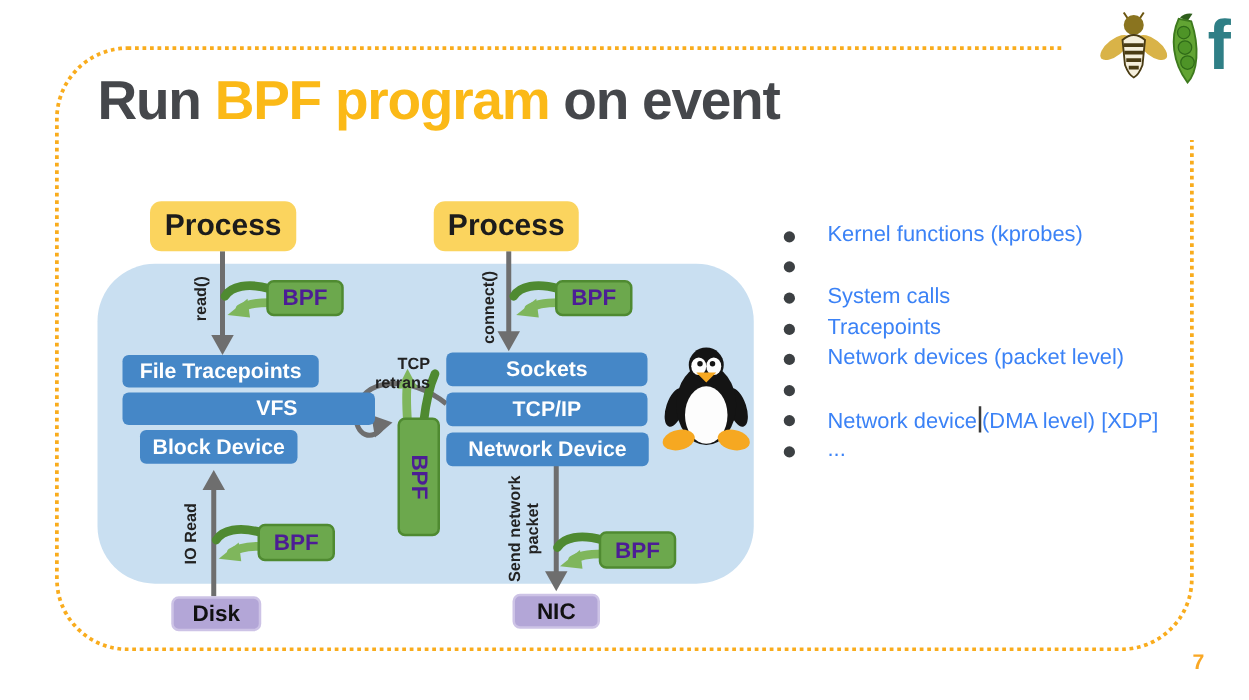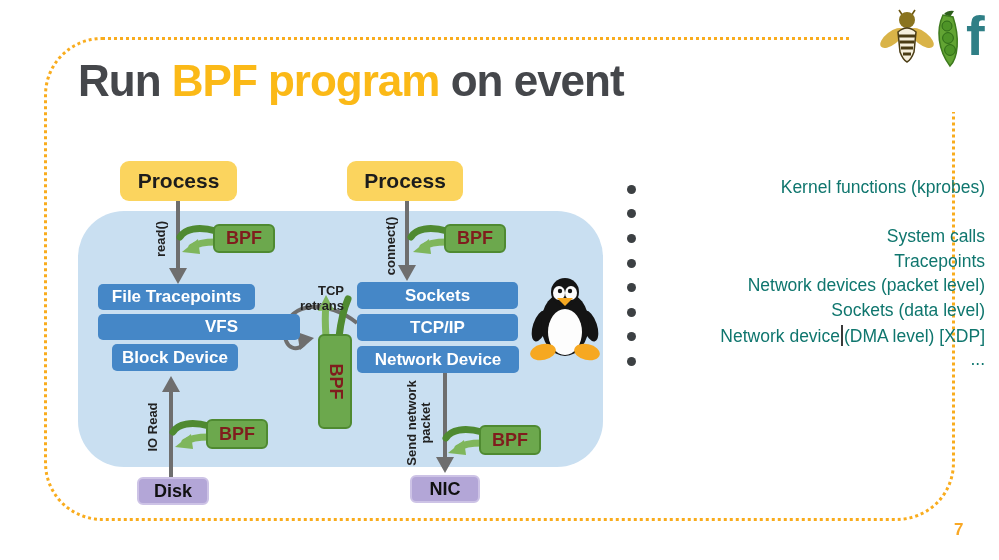--- a/index.html
+++ b/index.html
@@ -13,37 +13,37 @@
   }
   .logo-patch { position:absolute; left:850px; top:0; width:149px; height:112px; background:#fff; }
   .logo-row { position:absolute; left:880px; top:8px; width:119px; height:70px; display:flex; align-items:flex-start; }
   .f-letter { font-weight:bold; font-size:56px; line-height:56px; color:#2F7F86; margin-left:2px; }
 
   .title { position:absolute; left:78px; top:56px; font-size:44px; font-weight:bold; letter-spacing:-1px; color:#45474B; white-space:nowrap; }
   .title .hl { color:#FBB917; }
 
   .kernel-area { position:absolute; left:78px; top:211px; width:525px; height:256px; background:#C9DFF1; border-radius:46px; }
 
-  .ybox { position:absolute; background:#FBD45E; border-radius:9px; display:flex; align-items:center; justify-content:center; font-weight:bold; font-size:21px; color:#1c1c1c; }
+  .ybox { position:absolute; background:#FBD45E; border-radius:9px; display:flex; align-items:center; justify-content:center; font-weight:bold; font-size:24px; color:#1c1c1c; }
   .kbox { position:absolute; background:#4587C7; border-radius:5px; display:flex; align-items:center; justify-content:center; font-weight:bold; font-size:17px; color:#ffffff; }
   .pbox { position:absolute; background:#B3A6D7; border:2px solid #CDC3E6; border-radius:6px; display:flex; align-items:center; justify-content:center; font-weight:bold; font-size:18px; color:#111; }
-  .bpf  { position:absolute; background:#6CA84D; border:2px solid #4F8A31; border-radius:6px; display:flex; align-items:center; justify-content:center; font-weight:bold; font-size:18px; color:#7f1d1d; }
+  .bpf  { position:absolute; background:#6CA84D; border:2px solid #4F8A31; border-radius:6px; display:flex; align-items:center; justify-content:center; font-weight:bold; font-size:18px; color:#4c1d95; }
   .bpf-vert span { transform:rotate(90deg); display:block; }
 
   .vlabel { position:absolute; font-weight:bold; font-size:13px; color:#222; white-space:pre-line; text-align:center; line-height:14px;
             transform:translate(-50%,-50%) rotate(-90deg); }
   .hlabel { position:absolute; font-weight:bold; font-size:13px; color:#222; white-space:pre-line; text-align:right; line-height:15px;
             transform:translate(-50%,-50%); }
 
   .arrows { position:absolute; left:0; top:0; }
 
   .attach { position:absolute; left:613px; top:164px; width:372px; }
   .attach h2 { margin:0; font-size:24px; font-weight:bold; color:#3F4347; letter-spacing:-0.3px; }
   .attach ul { list-style:none; margin:13px 0 0 0; padding:0; }
-  .attach li { display:flex; align-items:baseline; font-size:17.5px; color:#0f766e; height:24.6px;justify-content:space-between; }
+  .attach li { display:flex; align-items:baseline; font-size:17.5px; color:#3b82f6; height:24.6px; }
   .attach .dot { width:9px; height:9px; border-radius:50%; background:#3C4043; margin:0 26px 0 14px; flex:none; align-self:center; }
   .caret { display:inline-block; width:2px; height:21px; background:#3a3a3a; vertical-align:-4px; margin:0 1px; }
 
   .page-num { position:absolute; left:954px; top:520px; font-size:17px; font-weight:bold; color:#F9A825; }
 </style>
 </head>
 <body>
 
 <div class="slide">
 
@@ -188,21 +188,20 @@
       <li>
           <span class="dot"></span>
           <span>Tracepoints</span>
         </li>
       <li>
           <span class="dot"></span>
           <span>Network devices (packet level)</span>
         </li>
       <li>
           <span class="dot"></span>
-          <span>Sockets (data level)</span>
         </li>
       <li>
           <span class="dot"></span>
           <span><span>Network device</span><span class="caret"></span><span>(DMA level) [XDP]</span></span>
         </li>
       <li>
           <span class="dot"></span>
           <span>...</span>
         </li>
     </ul>

